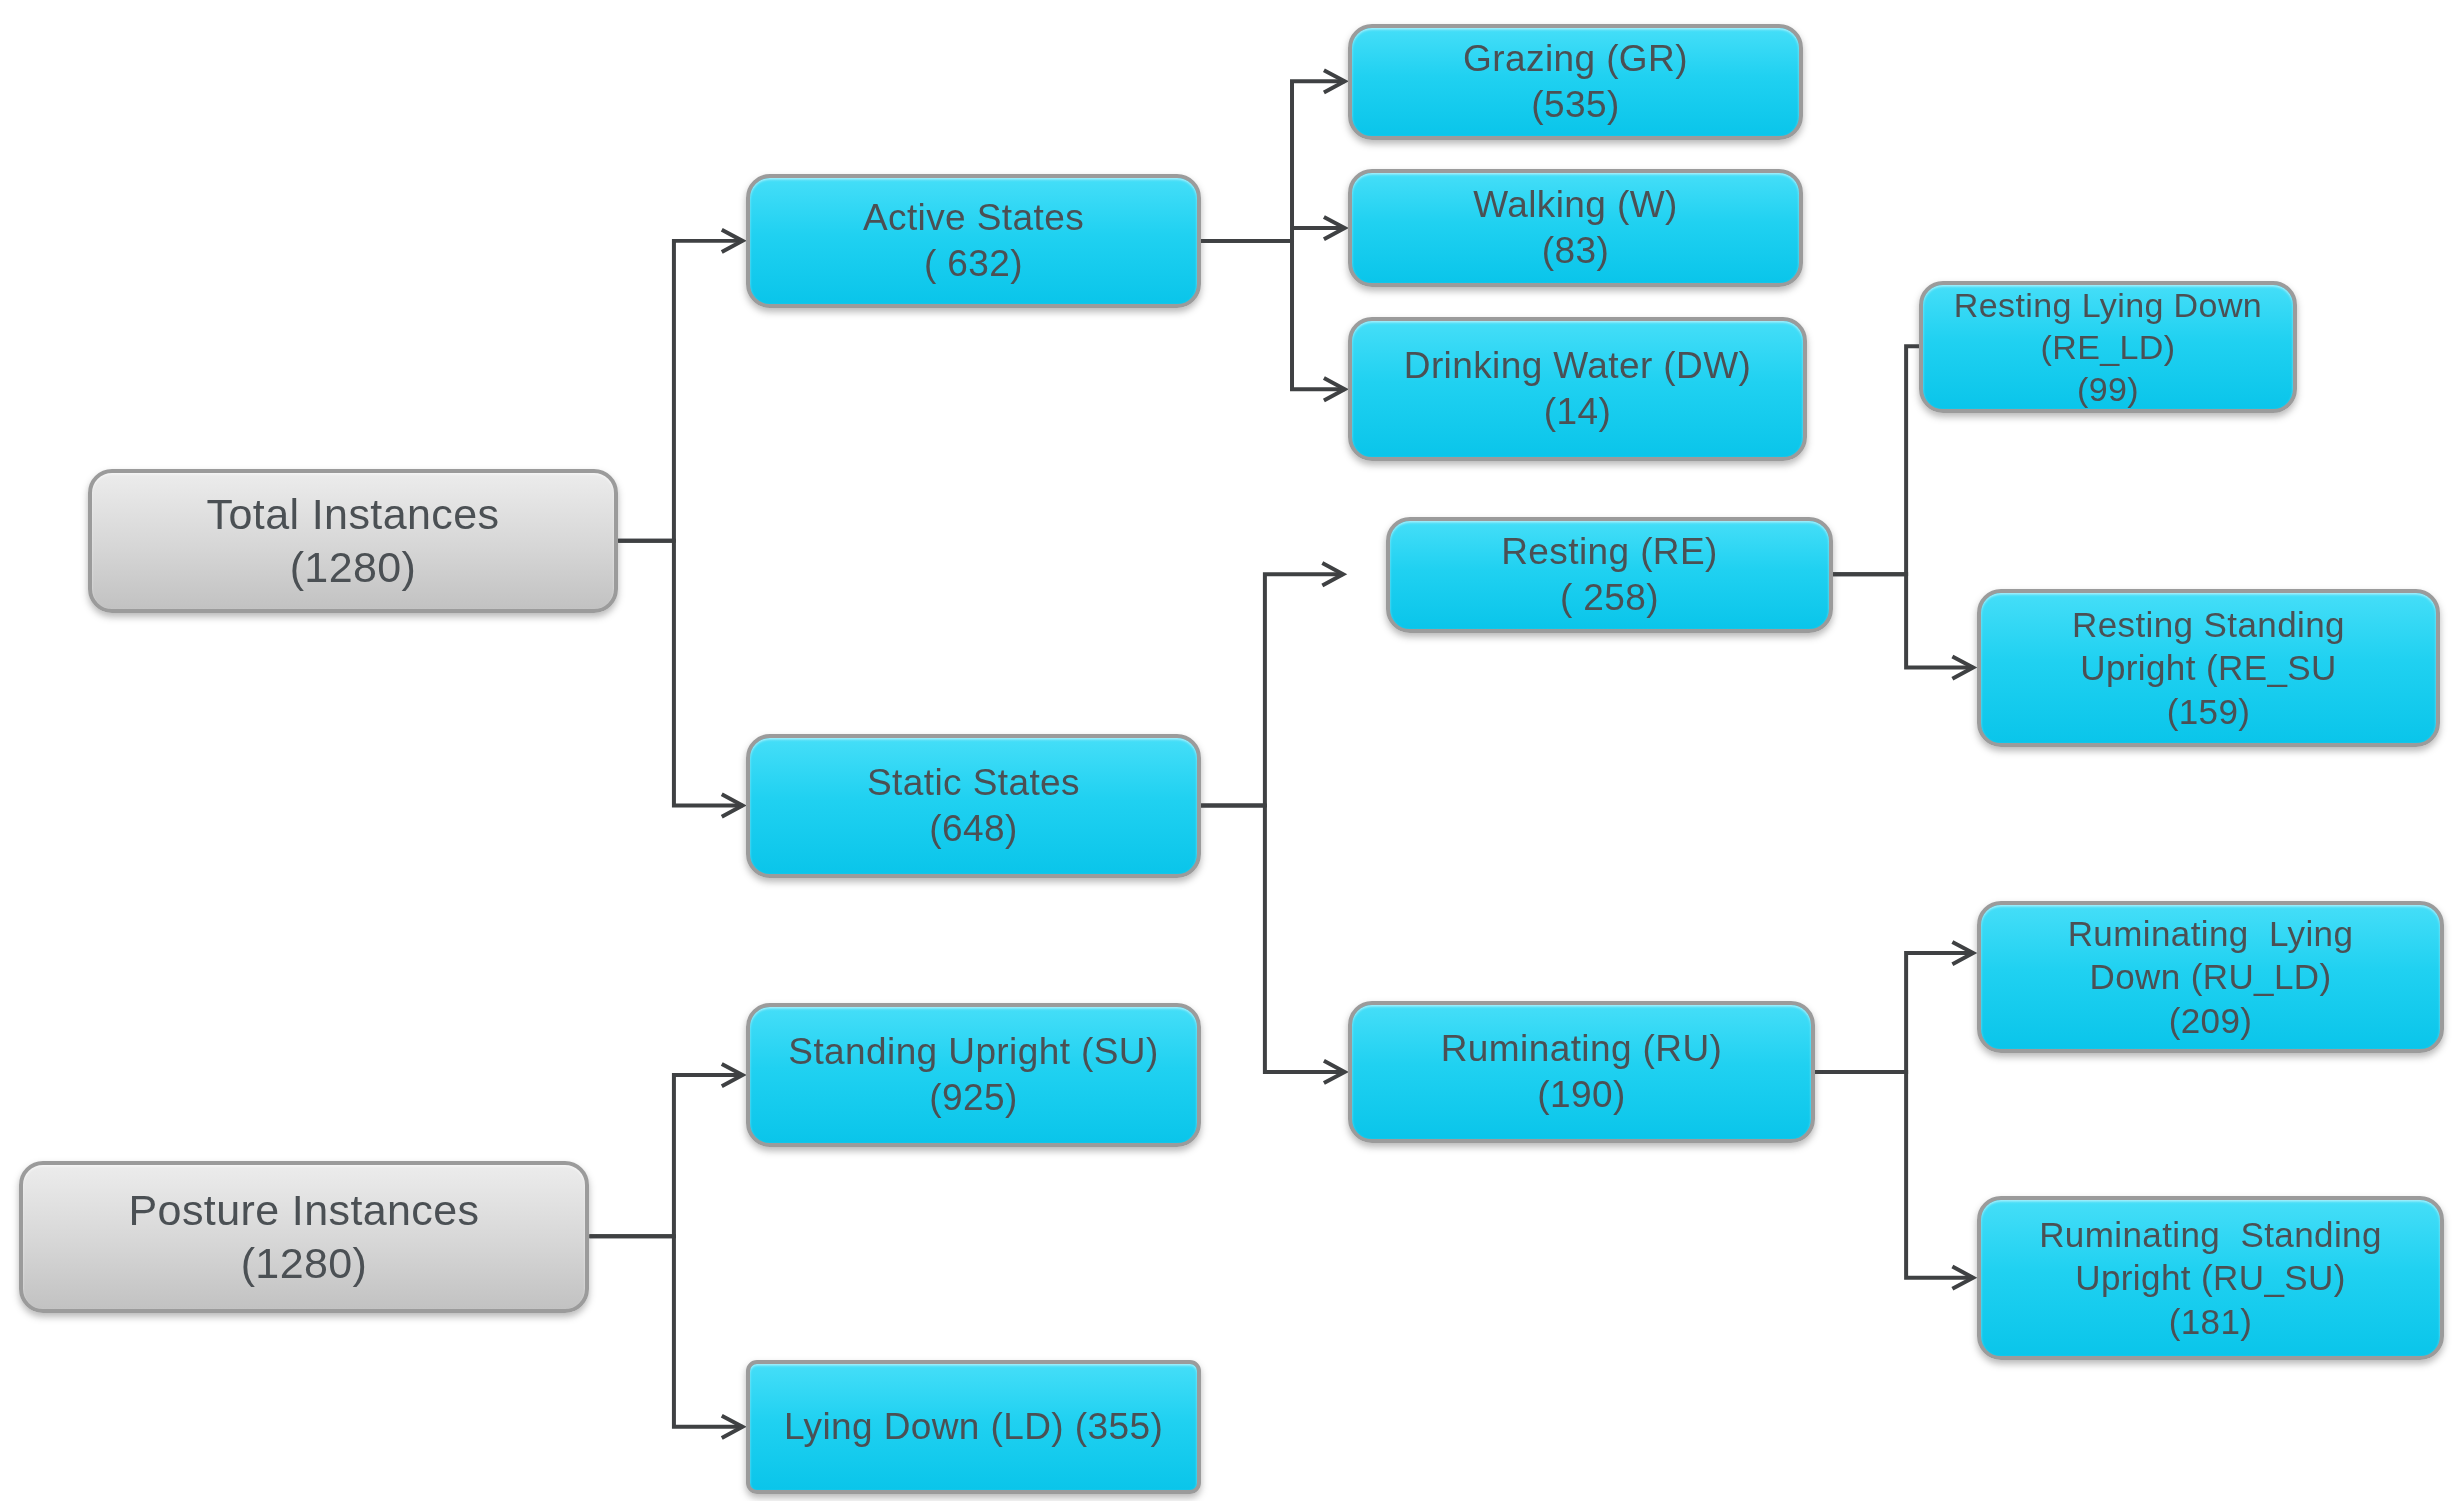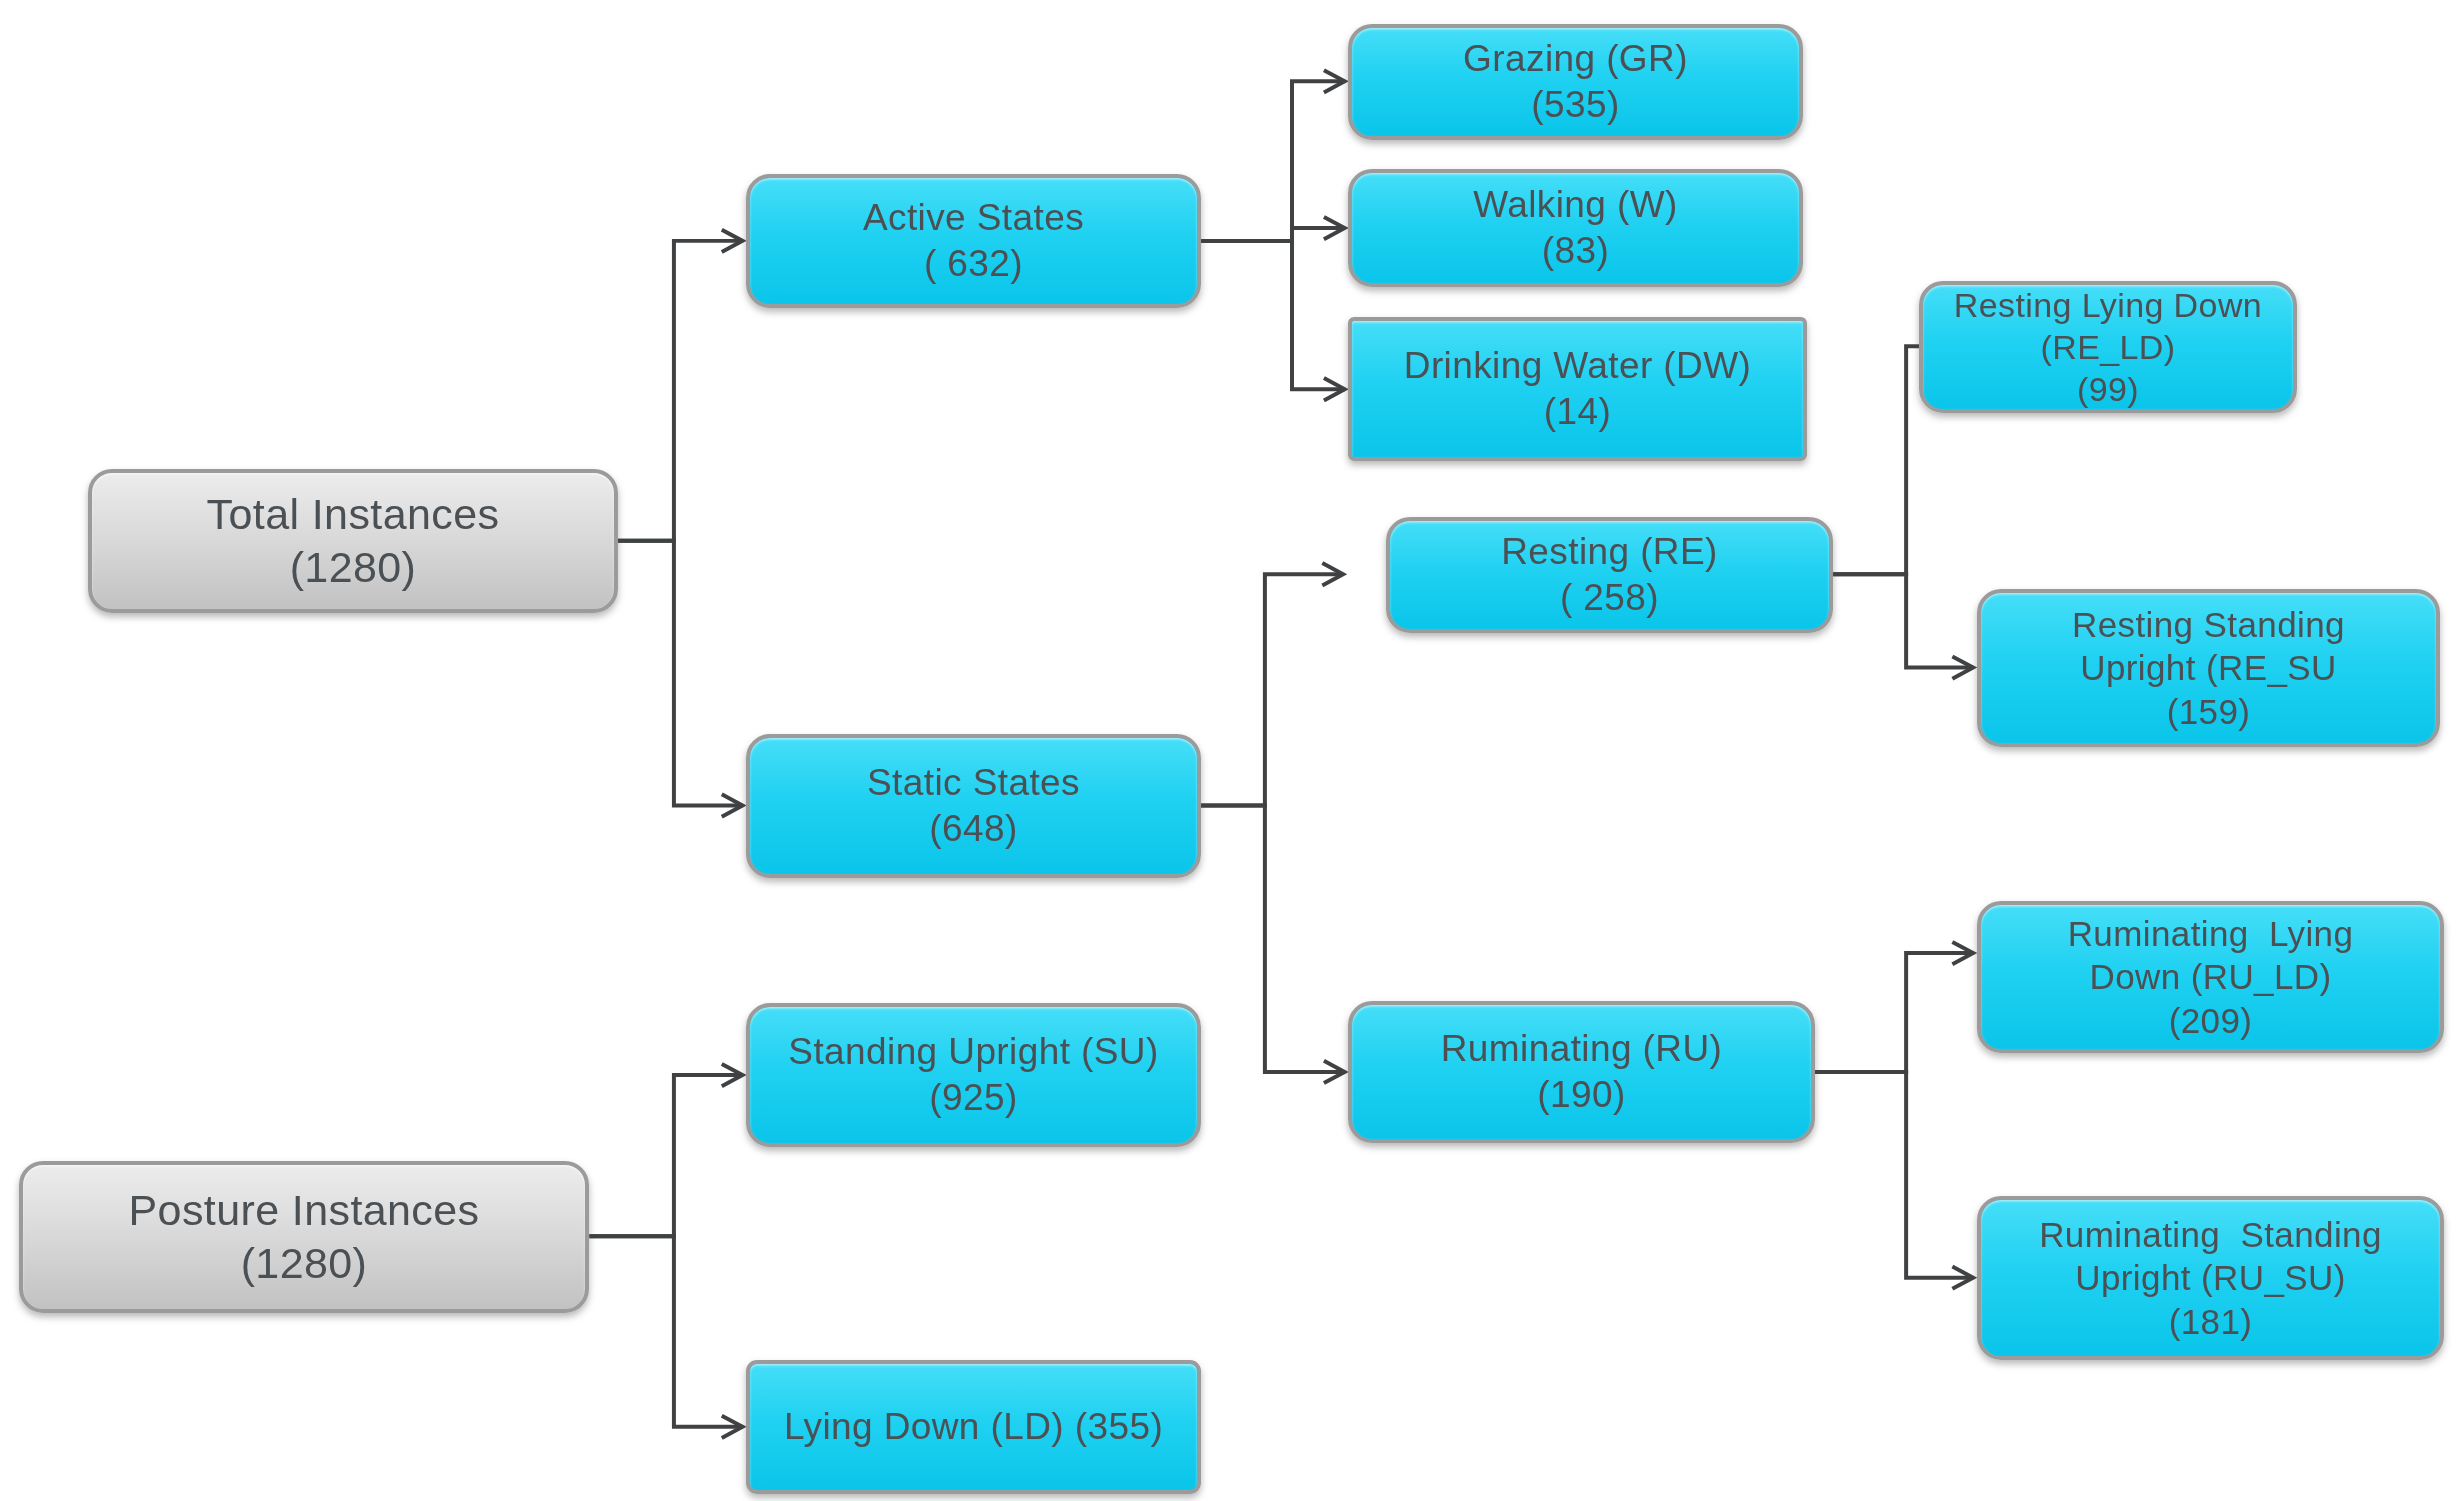--- a/index.html
+++ b/index.html
@@ -76,21 +76,21 @@
       <div class="line">( 632)</div>
     </div>
     <div class="node state" style="left: 1348px; top: 24px; width: 455px; height: 116px; font-size: 37px;">
       <div class="line">Grazing (GR)</div>
       <div class="line">(535)</div>
     </div>
     <div class="node state" style="left: 1348px; top: 169px; width: 455px; height: 118px; font-size: 37px; text-align: center;">
       <div class="line">Walking (W)</div>
       <div class="line">(83)</div>
     </div>
-    <div class="node state" style="left: 1348px; top: 317px; width: 459px; height: 144px; font-size: 37px; border-radius: 6px;">
+    <div class="node state" style="left: 1348px; top: 317px; width: 459px; height: 144px; font-size: 37px;">
       <div class="line">Drinking Water (DW)</div>
       <div class="line">(14)</div>
     </div>
     <div class="node state" style="left: 1346px; top: 517px; width: 447px; height: 116px; font-size: 37px; margin-left: 40px;">
       <div class="line">Resting (RE)</div>
       <div class="line">( 258)</div>
     </div>
     <div class="node state" style="left: 1919px; top: 281px; width: 378px; height: 132px; font-size: 34px;">
       <div class="line">Resting Lying Down</div>
       <div class="line">(RE_LD)</div>

